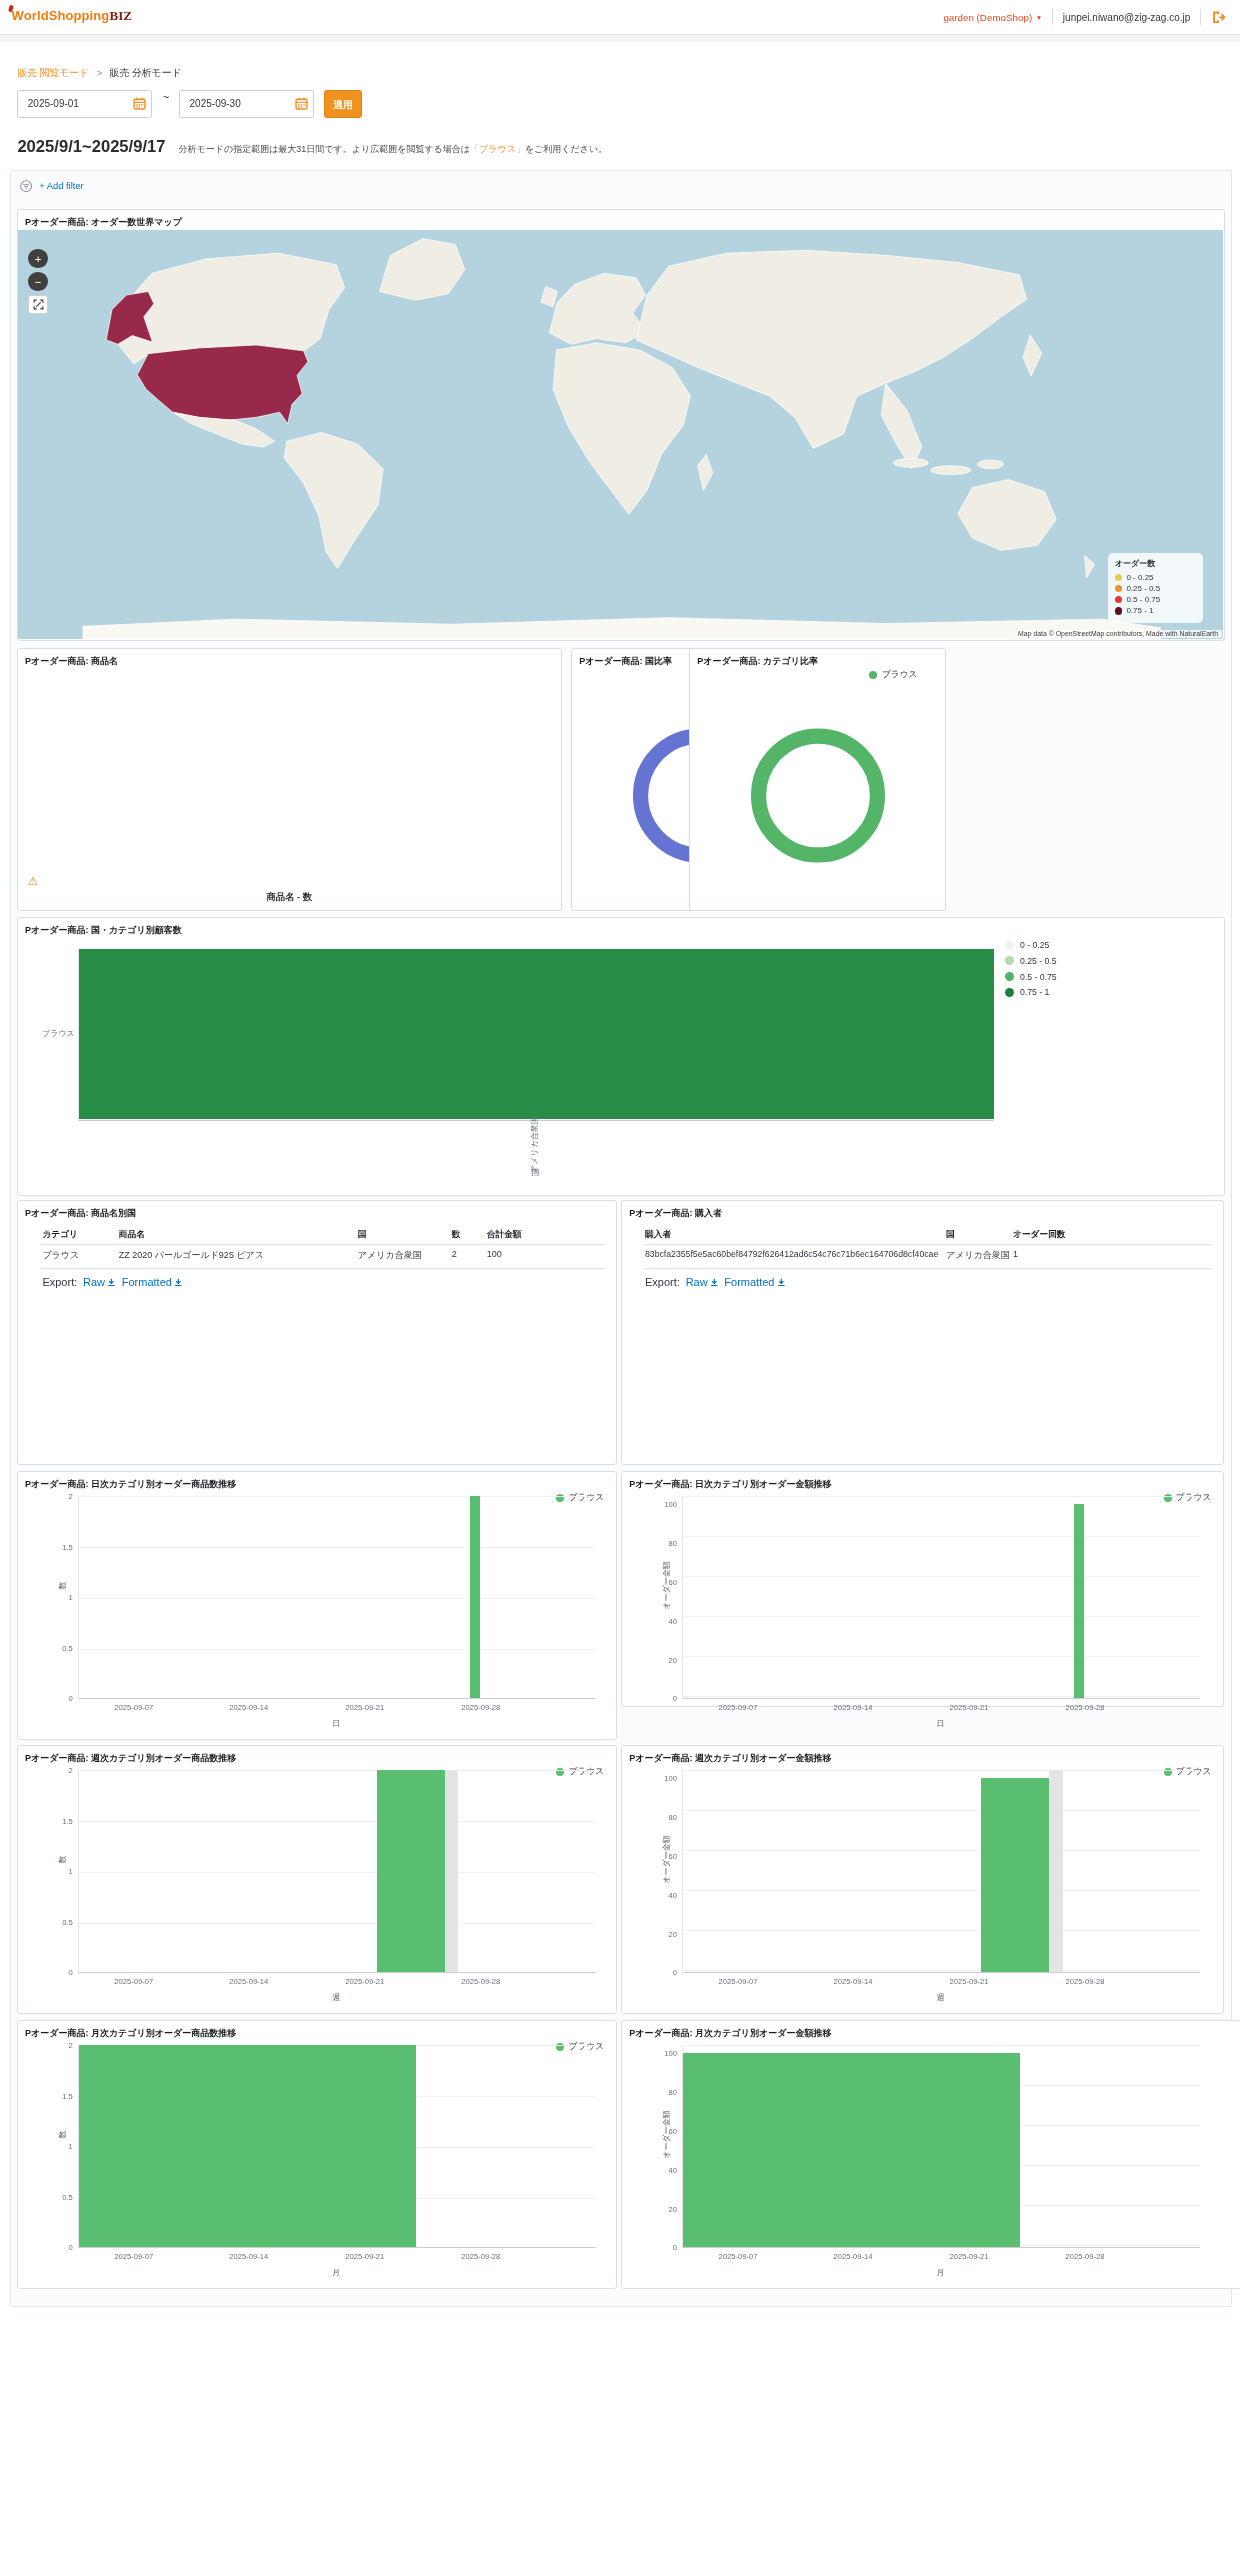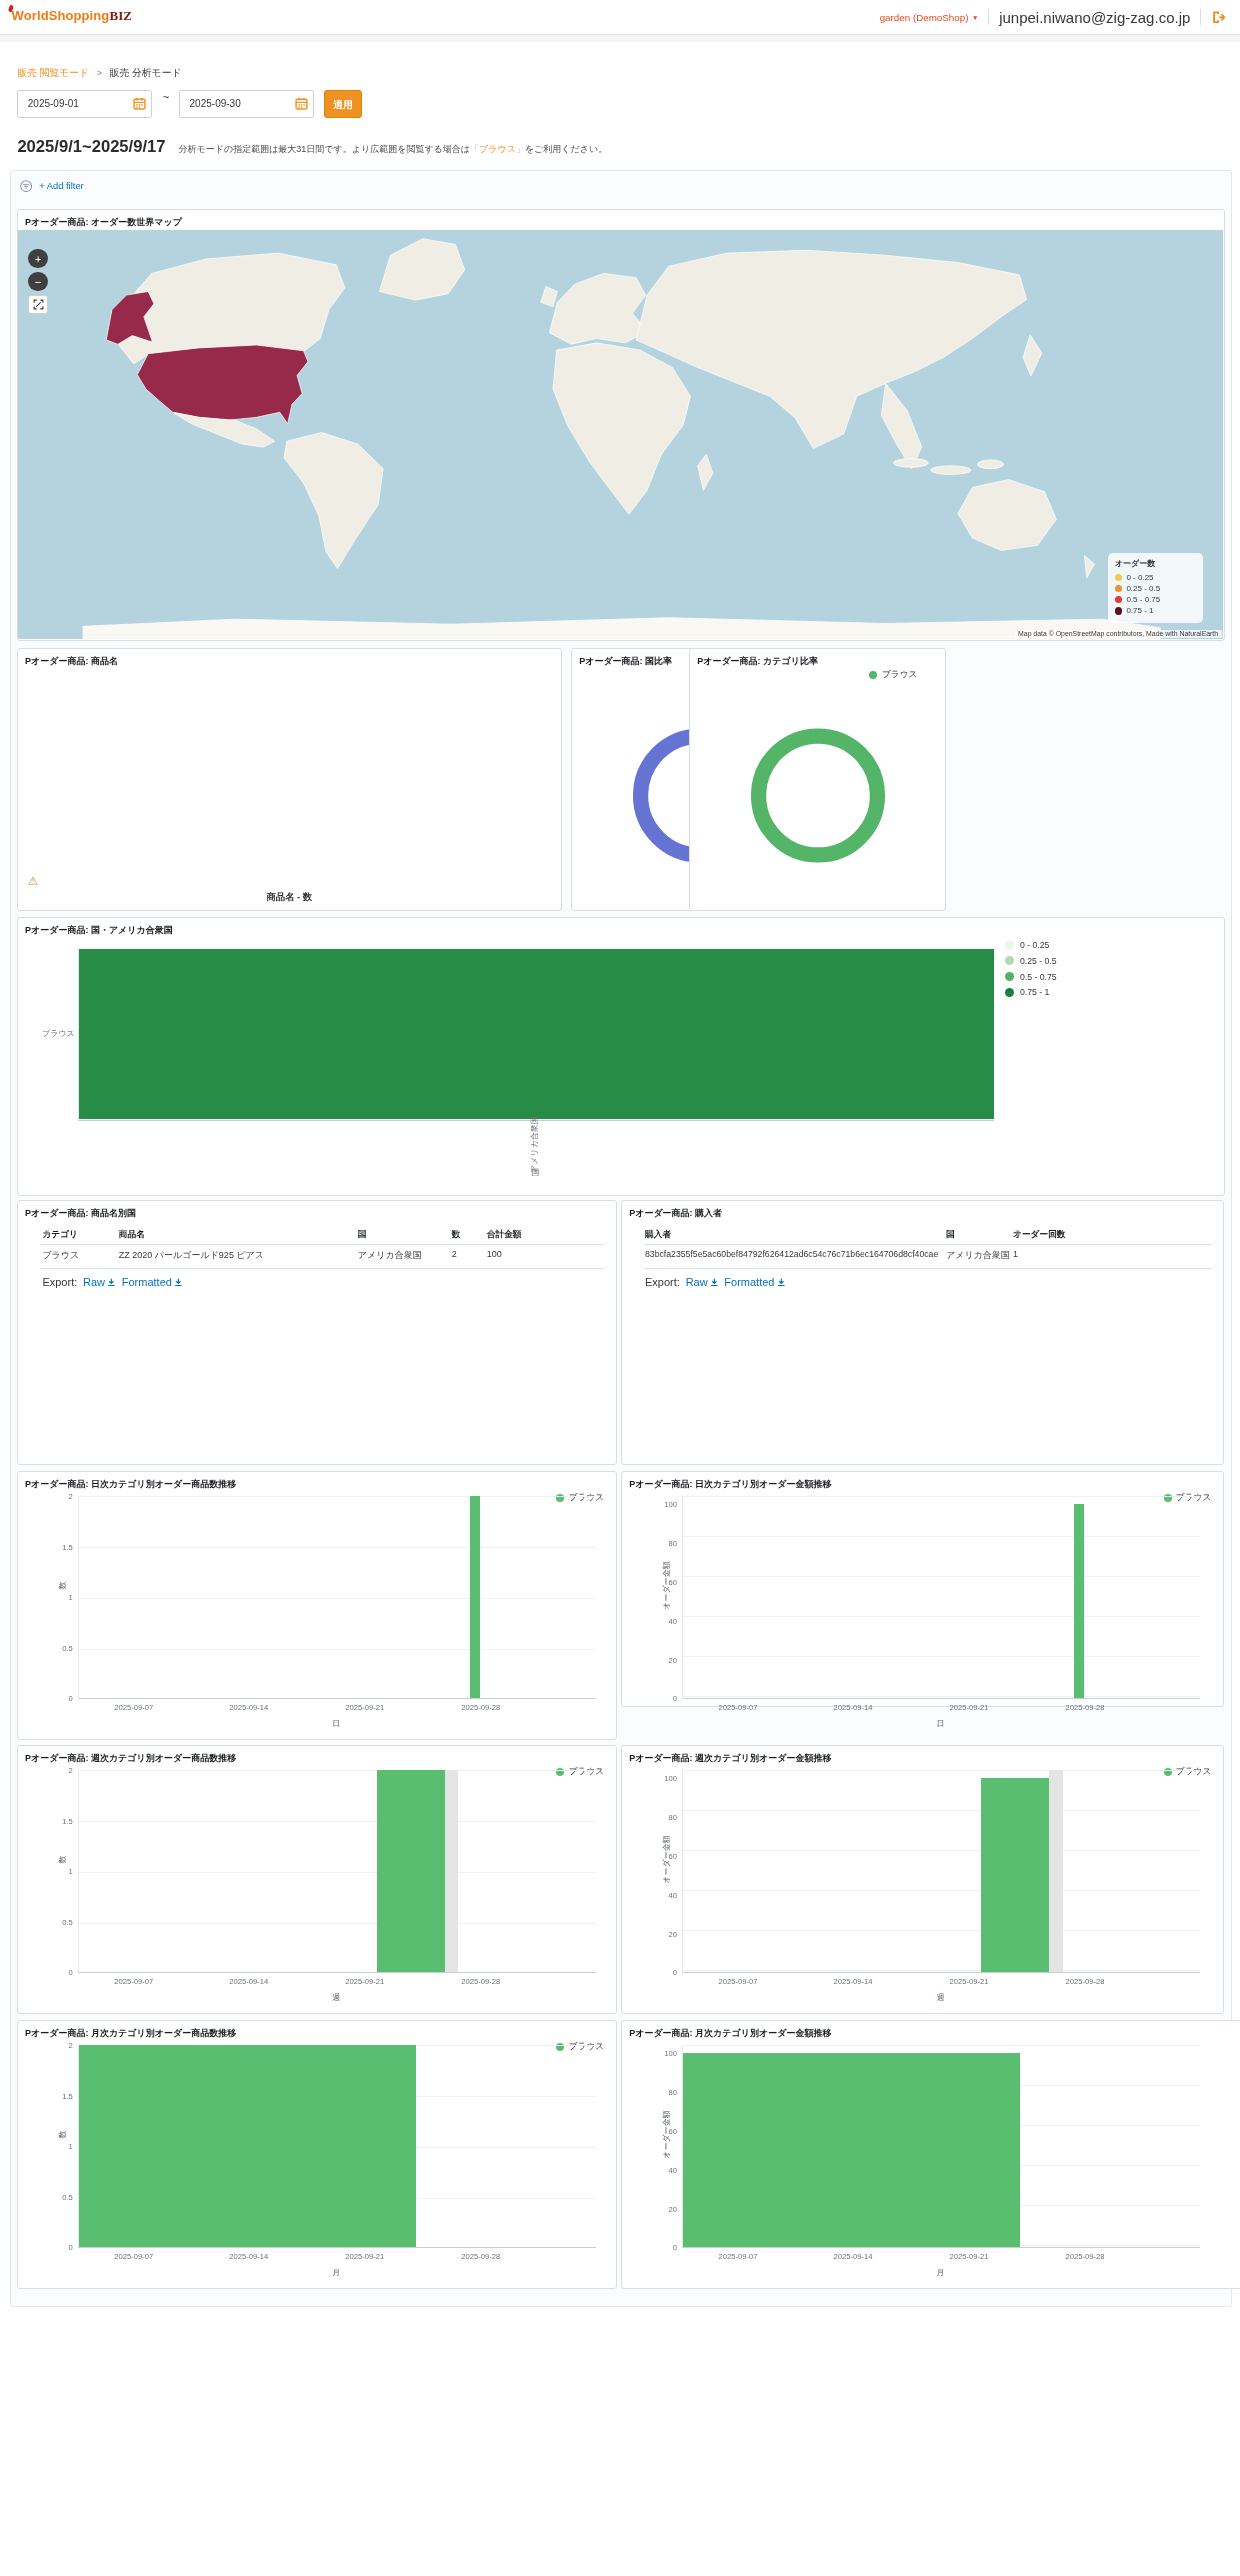--- a/index.html
+++ b/index.html
@@ -12,21 +12,21 @@
   .hdr{position:absolute;top:0;left:0;right:0;height:34px;background:#fff;border-bottom:0.7px solid #e2e2e2;}
   .hdr-strip{position:absolute;top:35px;left:0;right:0;height:6.5px;background:#f4f4f4;}
   .logo{position:absolute;left:11.6px;top:8px;font-size:13px;font-weight:bold;letter-spacing:0.1px;}
   .logo .mark{position:absolute;left:-2.9px;top:-2.9px;width:3.6px;height:6.5px;background:#d1251b;border-radius:2.2px;transform:rotate(18deg);}
   .logo .w1{color:#ef7c12;}
   .logo .w2{color:#7c1d10;font-family:"Liberation Serif",serif;}
   .hdr-right{position:absolute;right:13px;top:0;height:34px;display:flex;align-items:center;gap:10px;}
   .shop{color:#e8491f;font-size:9.8px;cursor:pointer;display:flex;align-items:center;gap:3.6px;}
   .shop .caret{font-size:6.5px;}
   .vdiv{width:0.7px;height:16px;background:#dcdcdc;}
-  .email{font-size:15px;color:#343741;}
+  .email{font-size:10px;color:#343741;}
   .logout{cursor:pointer;display:flex;align-items:center;}
   
   .crumb{position:absolute;top:67px;left:17.4px;font-size:9.8px;}
   .crumb .lnk{color:#ef8a1c;cursor:pointer;}
   .crumb .sep{color:#888;margin:0 5px;font-size:8.7px;}
   .crumb .cur{color:#333;}
   .daterow{position:absolute;top:90px;left:17.4px;display:flex;gap:10px;}
   .datebox{position:relative;width:135px;height:27.5px;}
   .datebox input{width:100%;height:100%;box-sizing:border-box;border:0.7px solid #cfcfcf;border-radius:2.2px;
     padding:0 24.6px 0 9.4px;font-size:10px;color:#343741;font-family:inherit;outline:none;}
@@ -283,21 +283,21 @@
       <span>ブラウス</span>
     </div>
     <div class="donut">
       <svg width="145" height="145" viewBox="0 0 200 200">
         <circle cx="100" cy="100" r="82" fill="none" stroke-width="21" style="stroke: rgb(84, 180, 104);"></circle>
       </svg>
     </div>
   </div>
 
   <div class="panel" style="left:5.8px;top:746px;width:1208px;height:279px;">
-    <div class="ptitle">Pオーダー商品: 国・アメリカ合衆国</div>
+    <div class="ptitle">Pオーダー商品: 国・カテゴリ別顧客数</div>
     <div class="hm-ylab">ブラウス</div>
     <div class="hm-plot">
       <div class="hm-cell" style="background: rgb(39, 140, 70);"></div>
     </div>
     <div class="hm-xtick">アメリカ合衆国</div>
     <div class="hm-xlab">国</div>
     <div class="hm-leg">
       <div class="row">
           <span class="dot" style="background: rgb(237, 246, 233);"></span>
           <span>0 - 0.25</span>

